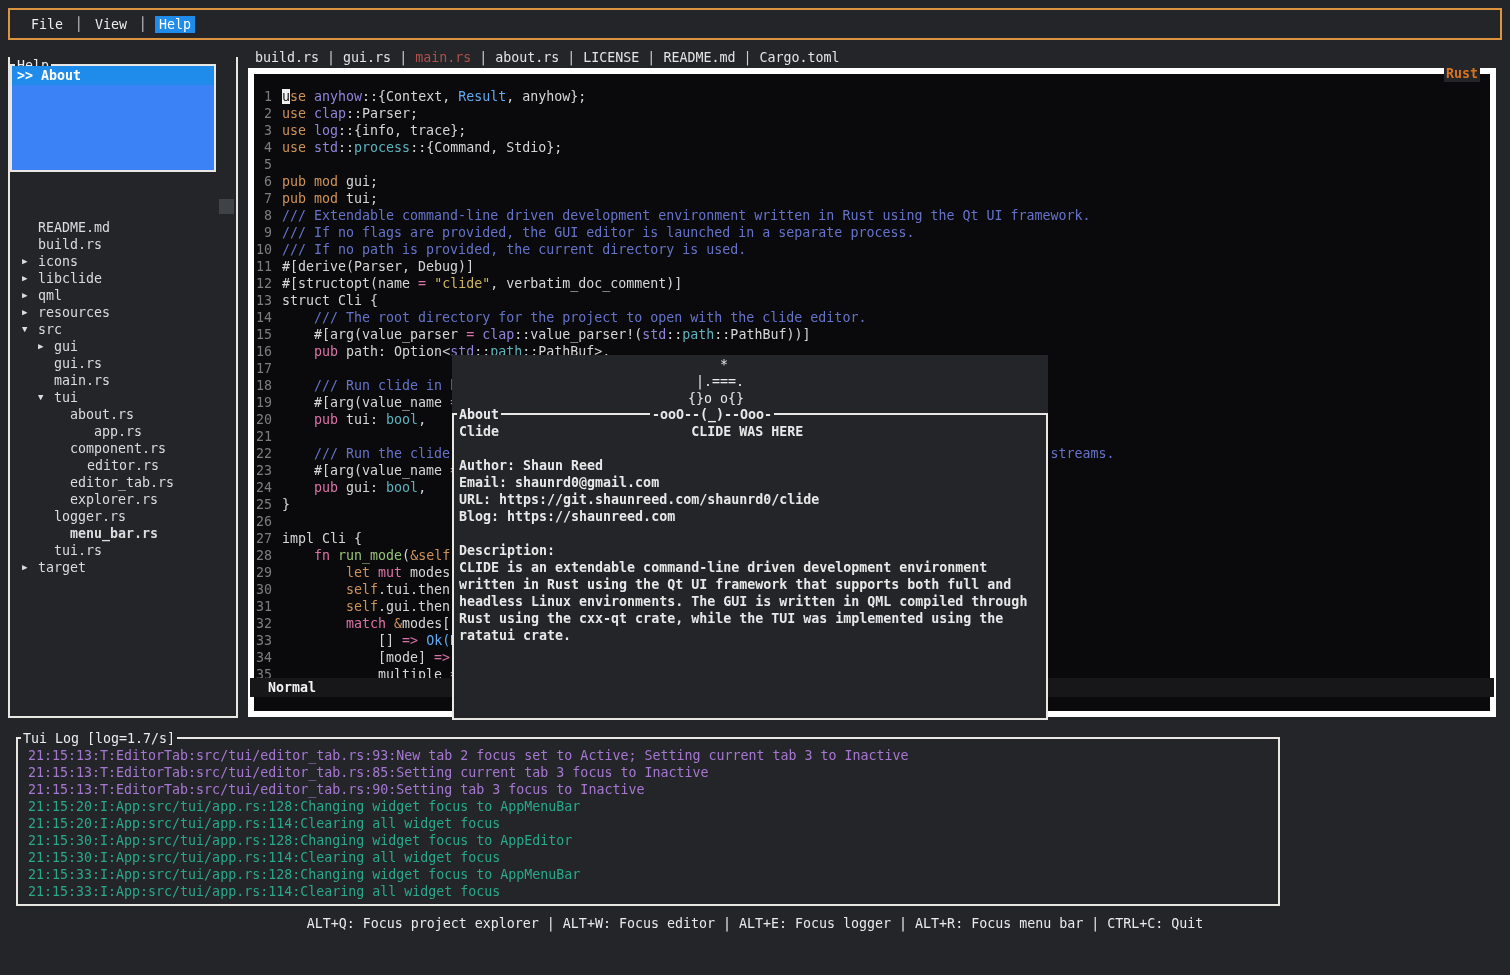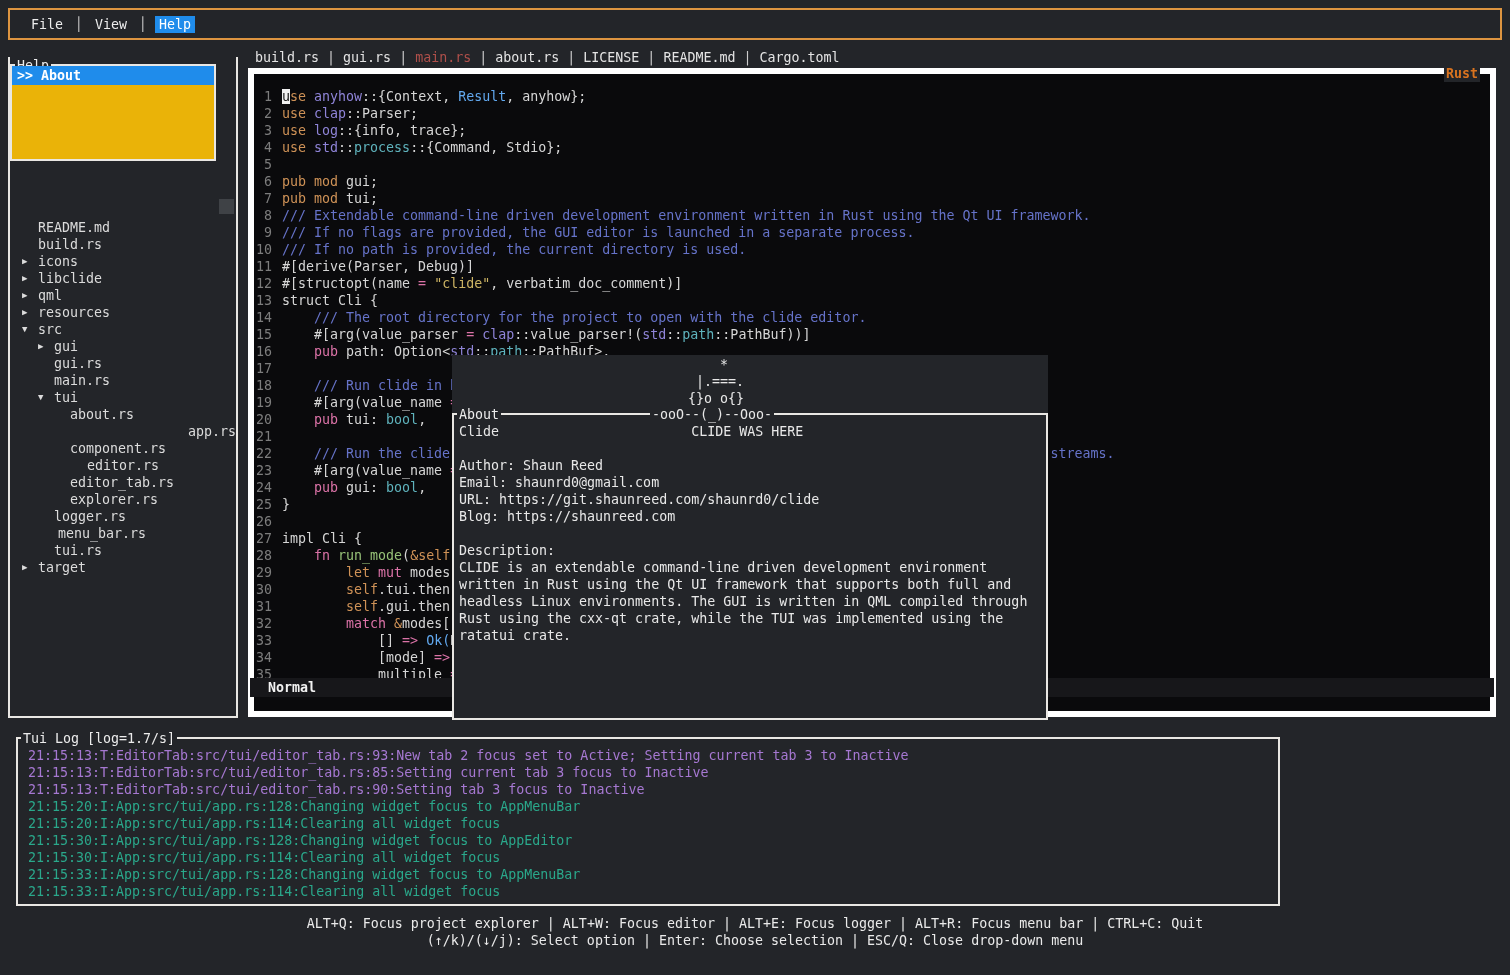--- a/index.html
+++ b/index.html
@@ -30,22 +30,22 @@
   #explorer-panel {
     left:8px; top:57px; width:230px; height:661px;
     border:2px solid #e9e7e3; border-top:none;
   }
   #file-tree { position:absolute; left:0; top:162px; width:100%; }
   .tree-item { height:17px; line-height:17px; color:#dcdcdc; white-space:pre; display:flex; }
   .tree-arrow { width:16px; display:inline-block; font-size:9px; line-height:17px; color:#dcdcdc; }
 
   
   #help-dropdown {
-    left:10px; top:64px; width:206px; height:97px;
-    border:2px solid #e9e7e3; background:#eab308; z-index:30;text-decoration:underline;
+    left:10px; top:64px; width:206px; height:108px;
+    border:2px solid #e9e7e3; background:#3b82f6; z-index:30;text-decoration:underline;
   }
   .box-title {
     position:absolute; top:-9px; left:3px;
     background:#232529; padding:0 2px; line-height:17px; color:#ececec;
   }
   #help-selected {
     position:absolute; left:0; top:0; right:0; height:19px;
     background:#1f8ceb; color:#ffffff; font-weight:bold;
     line-height:19px; padding-left:5px; white-space:pre;
   }
@@ -86,20 +86,21 @@
     left:452px; top:355px; width:596px; height:376px;
     background:#232529; z-index:20;
   }
   #about-art {
     position:absolute; top:1px; left:236px;
     line-height:17px; white-space:pre; color:#e8e8e8;
   }
   #about-box {
     position:absolute; left:0; top:58px; right:0; height:307px;
     border:2px solid #e9e7e3;
+    font-weight:bold;
   }
   #about-border-art {
     position:absolute; top:-9px; left:196px;
     background:#232529; padding:0 2px; line-height:17px; color:#e8e8e8;
   }
   #about-body {
     position:absolute; left:5px; top:8px;
     line-height:17px; white-space:pre; color:#e8e8e8;
   }
 
@@ -137,27 +138,27 @@
       <div class="tree-item" style="padding-left: 12px;"><span class="tree-arrow">▶</span><span>icons</span></div>
       <div class="tree-item" style="padding-left: 12px;"><span class="tree-arrow">▶</span><span>libclide</span></div>
       <div class="tree-item" style="padding-left: 12px;"><span class="tree-arrow">▶</span><span>qml</span></div>
       <div class="tree-item" style="padding-left: 12px;"><span class="tree-arrow">▶</span><span>resources</span></div>
       <div class="tree-item" style="padding-left: 12px;"><span class="tree-arrow">▼</span><span>src</span></div>
       <div class="tree-item" style="padding-left: 28px;"><span class="tree-arrow">▶</span><span>gui</span></div>
       <div class="tree-item" style="padding-left: 28px;"><span class="tree-arrow"></span><span>gui.rs</span></div>
       <div class="tree-item" style="padding-left: 28px;"><span class="tree-arrow"></span><span>main.rs</span></div>
       <div class="tree-item" style="padding-left: 28px;"><span class="tree-arrow">▼</span><span>tui</span></div>
       <div class="tree-item" style="padding-left: 44px;"><span class="tree-arrow"></span><span>about.rs</span></div>
-      <div class="tree-item" style="padding-left: 68px; justify-content: space-between;"><span class="tree-arrow"></span><span>app.rs</span></div>
+      <div class="tree-item" style="padding-left: 68px;"><span class="tree-arrow"></span><span>app.rs</span></div>
       <div class="tree-item" style="padding-left: 44px;"><span class="tree-arrow"></span><span>component.rs</span></div>
       <div class="tree-item" style="padding-left: 44px; gap: 17px;"><span class="tree-arrow"></span><span>editor.rs</span></div>
       <div class="tree-item" style="padding-left: 44px;"><span class="tree-arrow"></span><span>editor_tab.rs</span></div>
       <div class="tree-item" style="padding-left: 44px;"><span class="tree-arrow"></span><span>explorer.rs</span></div>
       <div class="tree-item" style="padding-left: 44px; flex-direction: column;"><span class="tree-arrow"></span><span>logger.rs</span></div>
-      <div class="tree-item" style="padding-left: 32px;"><span class="tree-arrow"></span><span>menu_bar.rs</span></div>
+      <div class="tree-item" style="padding-left: 44px; font-weight: bold;"><span class="tree-arrow"></span><span>menu_bar.rs</span></div>
       <div class="tree-item" style="padding-left: 28px;"><span class="tree-arrow"></span><span>tui.rs</span></div>
       <div class="tree-item" style="padding-left: 12px;"><span class="tree-arrow">▶</span><span>target</span></div>
     </div>
 </div>
 
 <div class="abs" id="help-dropdown">
   <span class="box-title">Help</span>
   <div id="help-selected">&gt;&gt; About</div>
 </div>
 <div class="abs" id="help-scroll-thumb"></div>
@@ -237,14 +238,13 @@
       <div class="log-row log-info">21:15:20:I:App:src/tui/app.rs:114:Clearing all widget focus</div>
       <div class="log-row log-info">21:15:30:I:App:src/tui/app.rs:128:Changing widget focus to AppEditor</div>
       <div class="log-row log-info">21:15:30:I:App:src/tui/app.rs:114:Clearing all widget focus</div>
       <div class="log-row log-info">21:15:33:I:App:src/tui/app.rs:128:Changing widget focus to AppMenuBar</div>
       <div class="log-row log-info">21:15:33:I:App:src/tui/app.rs:114:Clearing all widget focus</div>
     </div>
 </div>
 
 <div class="abs" id="status-bar">
   <div>ALT+Q: Focus project explorer | ALT+W: Focus editor | ALT+E: Focus logger | ALT+R: Focus menu bar | CTRL+C: Quit</div>
-  <div>(↑/k)/(↓/j): Select option | Enter: Choose selection | ESC/Q: Close drop-down menu</div>
 </div>
 
 </body></html>

